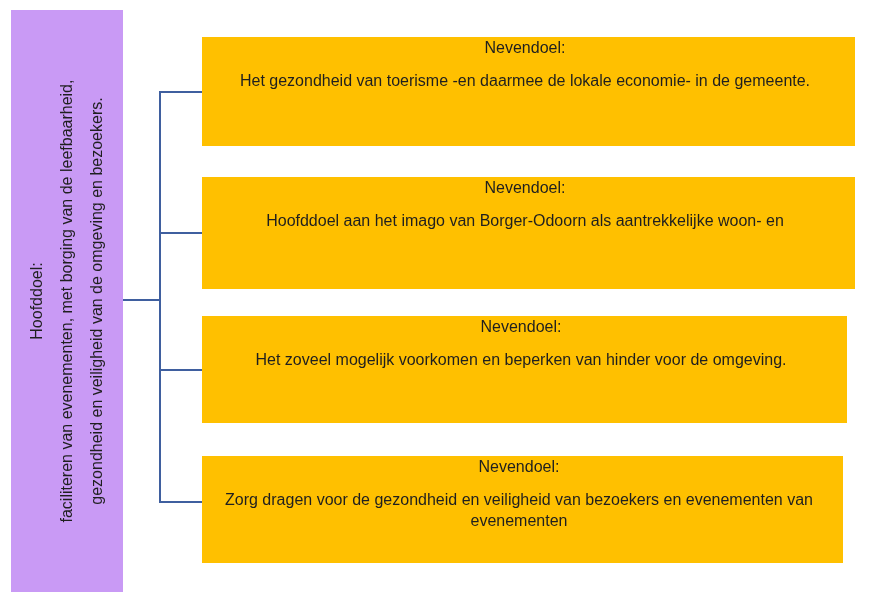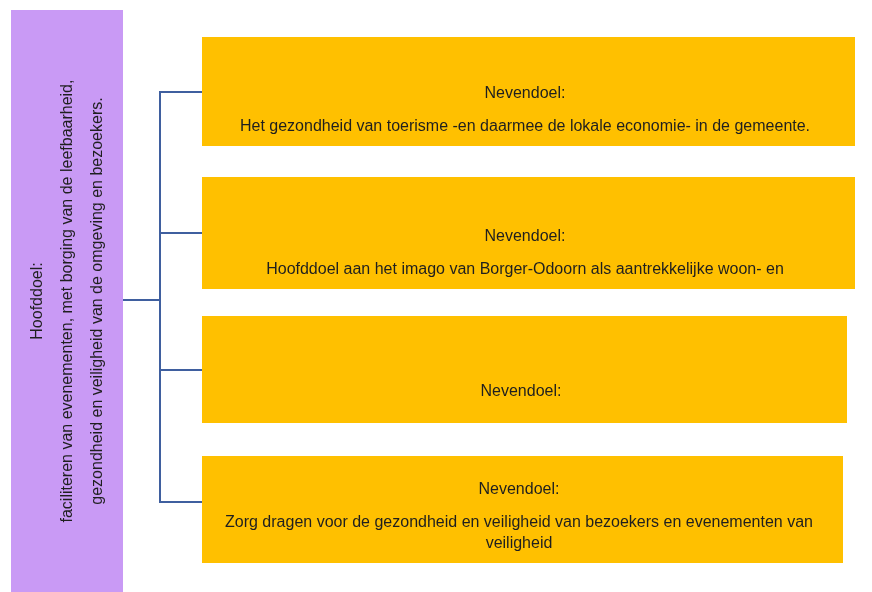--- a/index.html
+++ b/index.html
@@ -38,21 +38,21 @@
     white-space: nowrap;
   }
 
   
   .sub-goal-box {
     position: absolute;
     left: 202px;
     background: var(--sub-goal-fill, #FFC000);
     display: flex;
     flex-direction: column;
-    justify-content: flex-end;
+    justify-content: flex-start;
     align-items: center;
     text-align: center;
     font-size: 16px;
     line-height: 21px;
     box-sizing: border-box;
     padding: 0 14px 10px 7px;
   }
   .sub-goal-heading { margin-bottom: 12px; }
   .b1 { top: 37px;  height: 109px; width: 653px; }
   .b2 { top: 177px; height: 112px; width: 653px; }
@@ -97,21 +97,22 @@
     <div>Het gezondheid van toerisme -en daarmee de lokale economie- in de gemeente.</div>
   </div>
 
   <div class="sub-goal-box b2">
     <div class="sub-goal-heading">Nevendoel:</div>
     <div>Hoofddoel aan het imago van Borger-Odoorn als aantrekkelijke woon- en</div>
   </div>
 
   <div class="sub-goal-box b3">
     <div class="sub-goal-heading">Nevendoel:</div>
+    <div>Het zoveel mogelijk voorkomen en beperken van hinder voor de omgeving.</div>
   </div>
 
   <div class="sub-goal-box b4">
     <div class="sub-goal-heading">Nevendoel:</div>
     <div>Zorg dragen voor de gezondheid en veiligheid van bezoekers en evenementen van</div>
-    <div>veiligheid</div>
+    <div>evenementen</div>
   </div>
 
 </div>
 
 </body></html>

